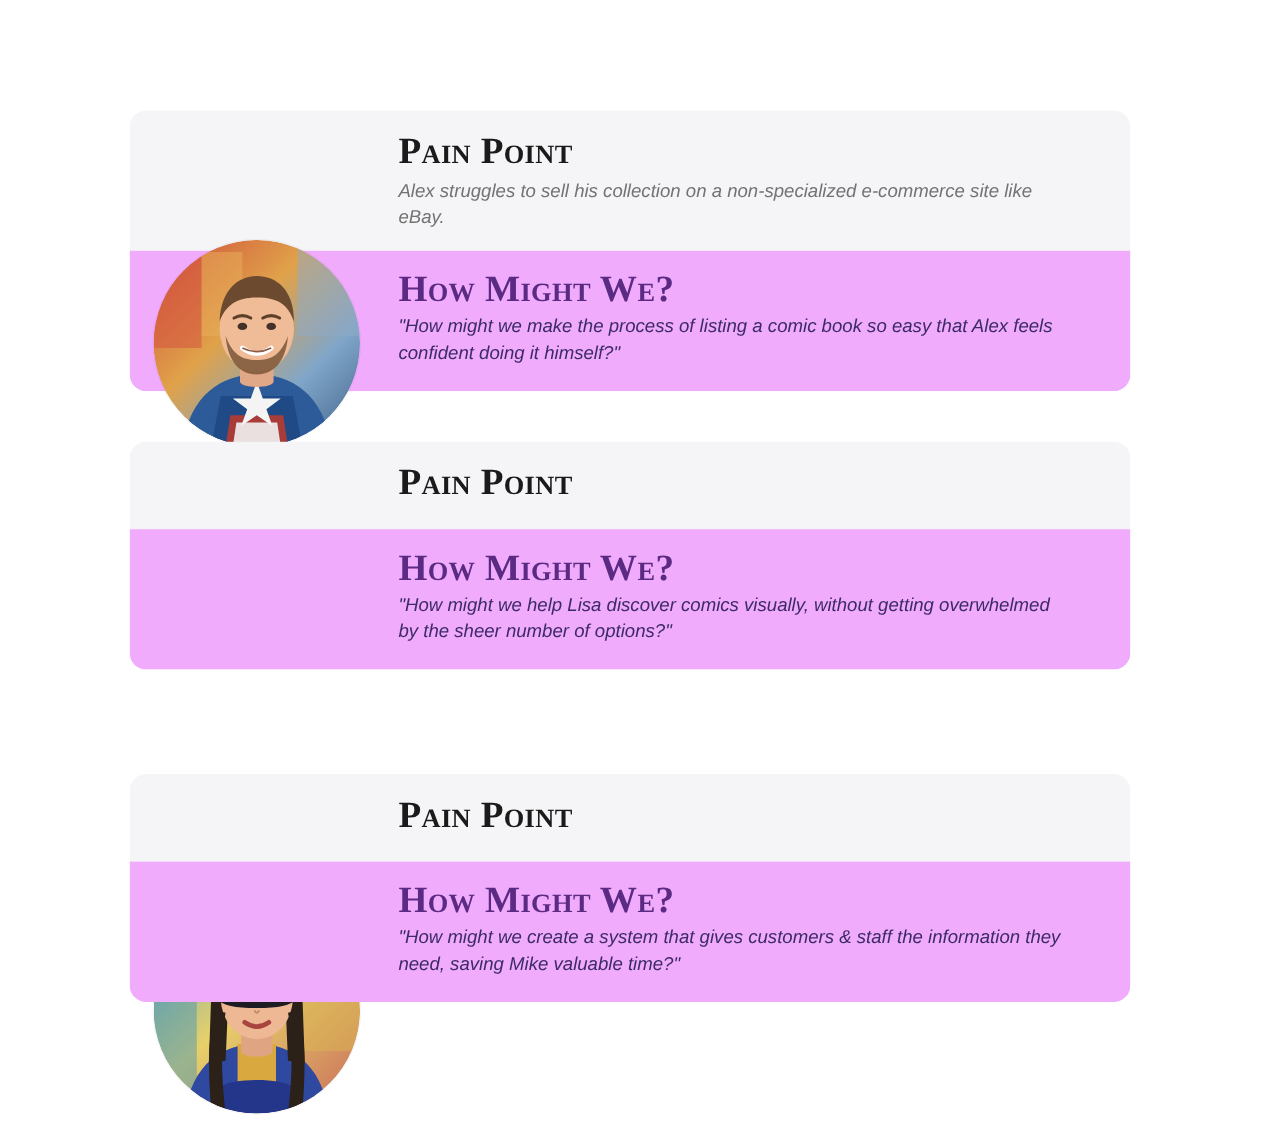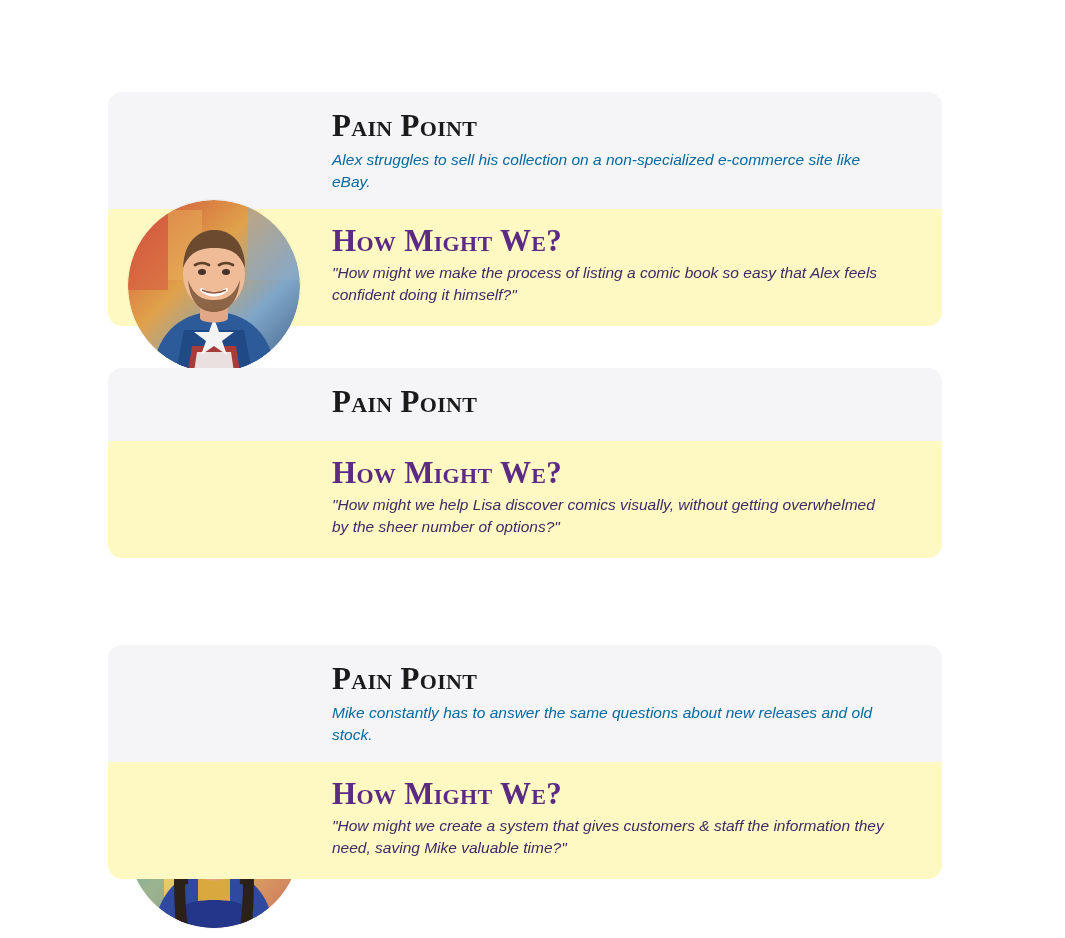--- a/index.html
+++ b/index.html
@@ -29,21 +29,21 @@
     width: 100%;
     border-radius: 14px;
     overflow: hidden;
   }
   .pain-section {
     background: #f5f5f7;
     padding: 18px 24px 16px 224px;
     box-sizing: border-box;
   }
   .hmw-section {
-    background: #fef9c3;
+    background: #f0abfc;
     padding: 16px 24px 20px 224px;
     box-sizing: border-box;
   }
   .heading {
     font-family: "Liberation Serif", serif;
     font-weight: bold;
     font-size: 31px;
     line-height: 1.06;
     letter-spacing: 0.3px;
     margin: 0 0 6px 0;
@@ -52,21 +52,21 @@
   }
   .heading.hmw {
     color: #5b2a83;
     margin-bottom: 4px;
   }
   .body-text {
     font-family: "Liberation Sans", sans-serif;
     font-style: italic;
     font-size: 15.5px;
     line-height: 1.42;
-    color: #0369a1;
+    color: #737373;
     margin: 0;
     max-width: 560px;
   }
   .body-text.hmw {
     color: #3d2a66;
     max-width: 560px;
   }
   .avatar {
     position: absolute;
     left: 20px;
@@ -206,21 +206,20 @@
           <path d="M52 86 C44 110 46 140 48 172 L60 172 C56 140 56 110 60 88 Z" fill="#2b2119"></path>
         </g>
       </svg>
     </div>
   </div>
 
   <div class="card" id="card-3">
     <div class="card-inner">
       <div class="pain-section">
         <div class="heading">Pain Point</div>
-        <p class="body-text">Mike constantly has to answer the same questions about new releases and old stock.</p>
       </div>
       <div class="hmw-section">
         <div class="heading hmw">How Might We?</div>
         <p class="body-text hmw">"How might we create a system that gives customers &amp; staff the information they need, saving Mike valuable time?"</p>
       </div>
     </div>
 
   </div>
 
 </div>

